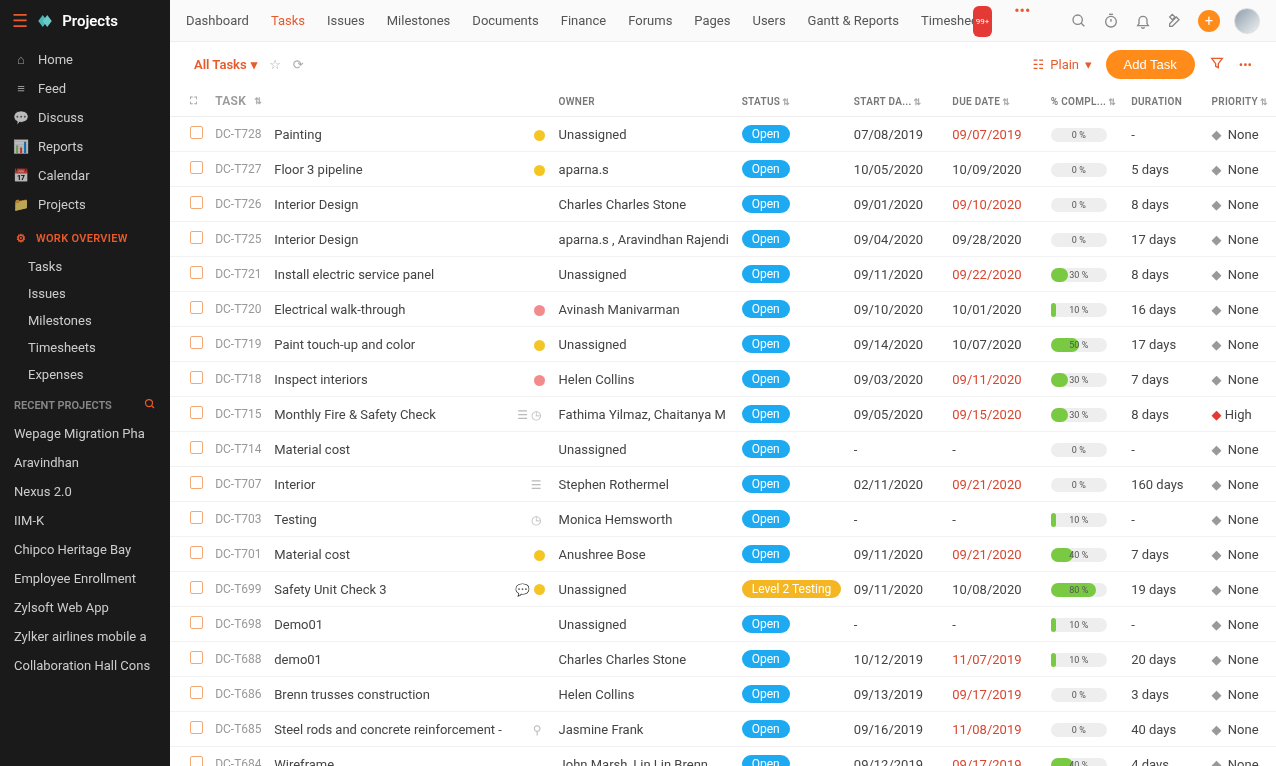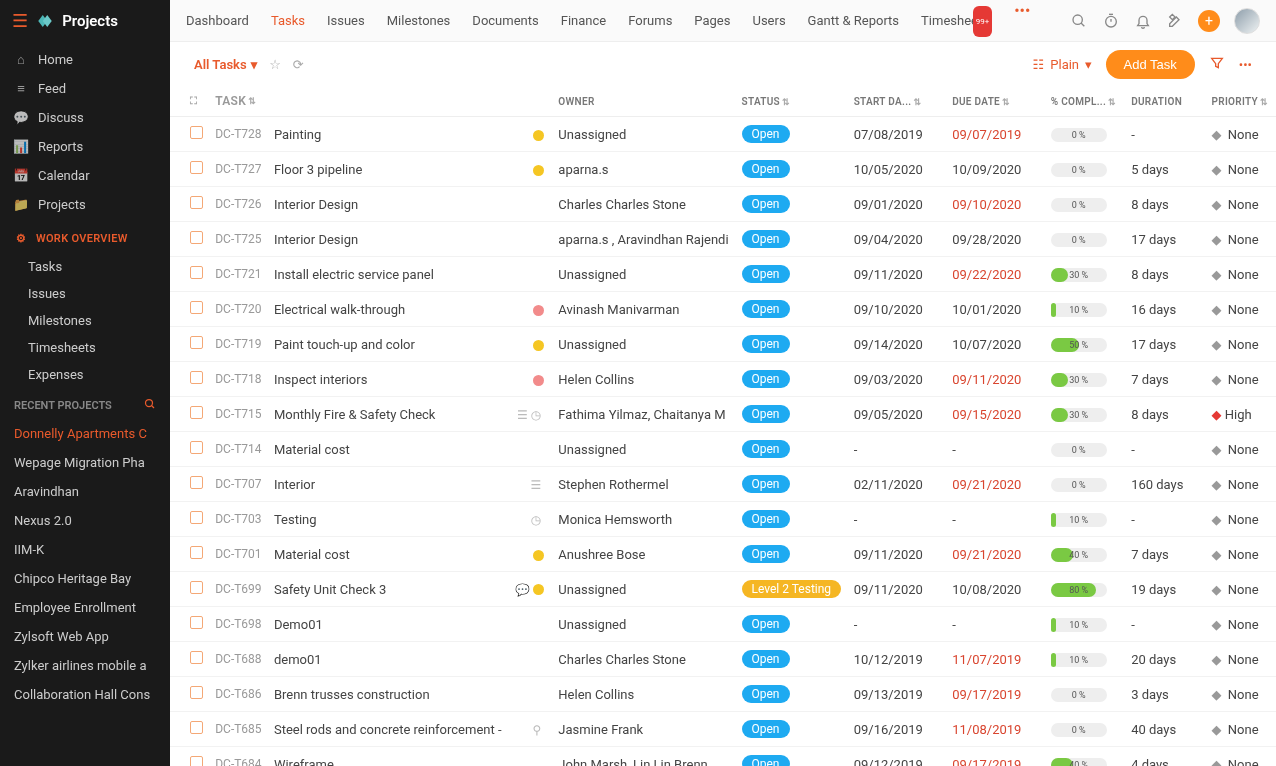--- a/index.html
+++ b/index.html
@@ -69,21 +69,21 @@
 .mini-ic { display: inline-block; color: #bbb; font-size: 12px; margin-right: 3px; vertical-align: middle; }
 .status-pill { display: inline-block; padding: 2px 10px; border-radius: 11px; color: #fff; font-size: 12px; }
 .status-pill.open { background: #1eaaf1; }
 .status-pill.level2 { background: #f5b623; }
 .overdue { color: #d9452f; }
 .progress { width: 56px; height: 14px; background: #eee; border-radius: 7px; position: relative; display: inline-block; vertical-align: middle; }
 .progress .fill { height: 100%; background: #7ac943; border-radius: 7px; position: absolute; left: 0; top: 0; }
 .progress .lbl { position: absolute; width: 100%; text-align: center; font-size: 9px; color: #555; line-height: 14px; }
 .pri-ic { color: #999; margin-right: 3px; }
 .pri-high { color: #e53935; }
-.task-header-cell { display:flex; align-items:center; }
+.task-header-cell { display:flex; align-items:center; gap:6px; }
 .expand-ic { color:#aaa; cursor:pointer; }
 </style>
 </head>
 <body>
 
 <div class="app">
   <aside class="sidebar">
     <div class="sidebar-header">
       <span class="hamburger">☰</span>
       <svg class="logo-mark" viewBox="0 0 24 24">
@@ -132,21 +132,20 @@
     <div class="recent-header">
       <span>RECENT PROJECTS</span>
       <span class="recent-search">
         <svg width="12" height="12" viewBox="0 0 24 24" fill="none" stroke="currentColor" stroke-width="2.5">
             <circle cx="10" cy="10" r="7"></circle>
             <line x1="20" y1="20" x2="15" y2="15"></line>
           </svg>
       </span>
     </div>
     <div id="recent-items">
-        <div class="recent-item active">Donnelly Apartments C</div>
         <div class="recent-item">Wepage Migration Pha</div>
         <div class="recent-item">Aravindhan</div>
         <div class="recent-item">Nexus 2.0</div>
         <div class="recent-item">IIM-K</div>
         <div class="recent-item">Chipco Heritage Bay</div>
         <div class="recent-item">Employee Enrollment</div>
         <div class="recent-item">Zylsoft Web App</div>
         <div class="recent-item">Zylker airlines mobile a</div>
         <div class="recent-item">Collaboration Hall Cons</div>
       </div>

